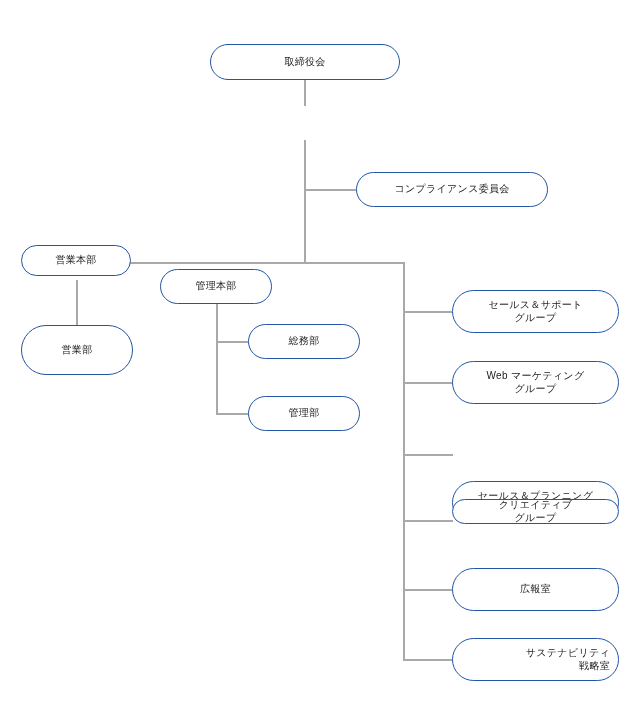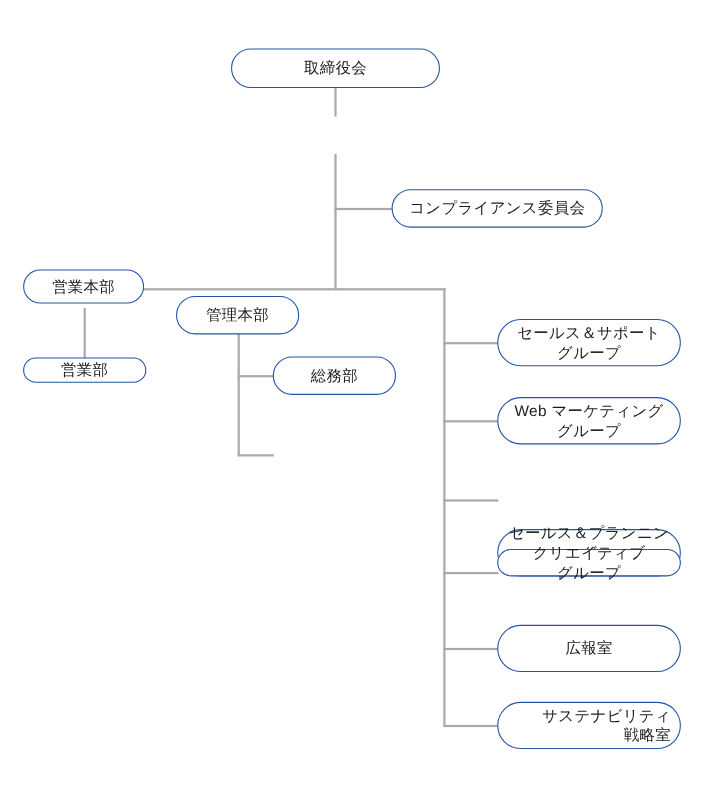--- a/index.html
+++ b/index.html
@@ -22,21 +22,21 @@
     box-sizing: border-box;
     border: 1.6px solid #2355a4;
     border-radius: 999px;
     background: #ffffff;
     color: #1a1a1a;
     display: flex;
     align-items: center;
     justify-content: center;
     text-align: center;
     line-height: 1.25;
-    font-size: 14px;
+    font-size: 10px;
     letter-spacing: 0.3px;
     z-index: 2;
     padding: 0 8px;
   }
   .node span {
     display: block;
     width: 100%;
   }
   .node .l2 {
     display: block;
@@ -86,28 +86,31 @@
   </div>
 
   <div class="node" style="left:21px; top:245px; width:110px; height:31px;justify-content:flex-end;">
     <span>営業本部</span>
   </div>
 
   <div class="node" style="left:160px; top:245px; width:112px; height:35px;margin-top:24px;">
     <span>管理本部</span>
   </div>
 
-  <div class="node" style="left:21px; top:325px; width:112px; height:23px;">
+  <div class="node" style="left:21px; top:325px; width:112px; height:50px;">
     <span>営業部</span>
   </div>
 
   <div class="node" style="left:248px; top:324px; width:112px; height:35px;">
     <span>総務部</span>
   </div>
 
+  <div class="node" style="left:248px; top:396px; width:112px; height:35px;">
+    <span>管理部</span>
+  </div>
 
   <div class="node" style="left:452px; top:290px; width:167px; height:43px;">
     <span>
       <span class="l1">セールス＆サポート</span>
       <span class="l2">グループ</span>
     </span>
   </div>
 
   <div class="node" style="left:452px; top:361px; width:167px; height:43px;">
     <span>

